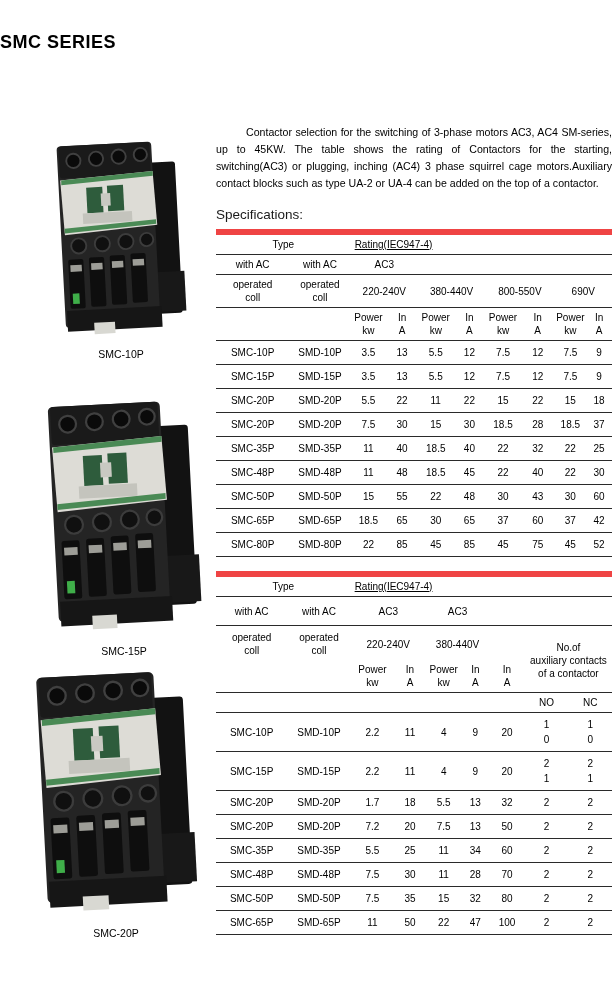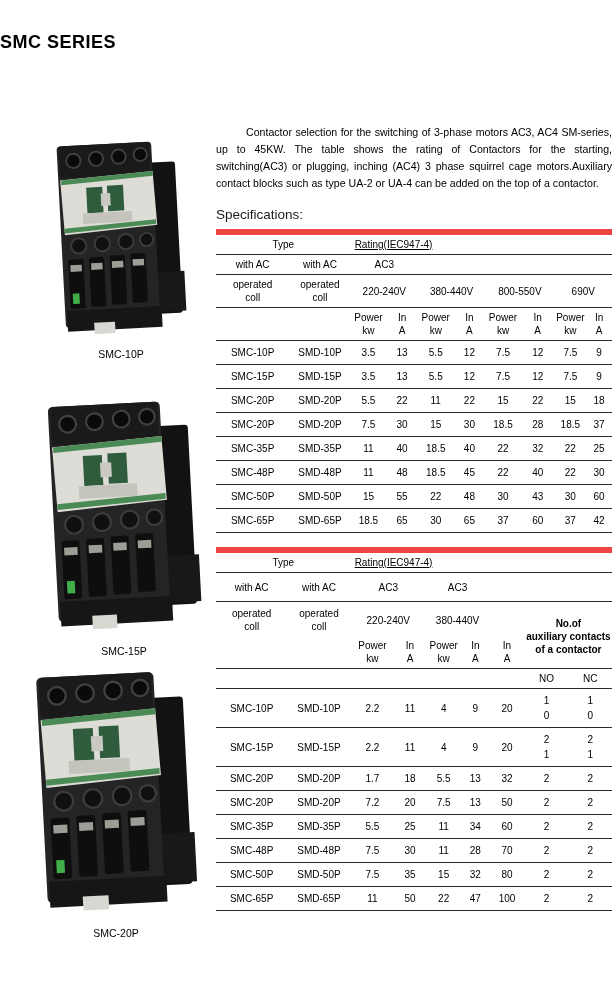--- a/index.html
+++ b/index.html
@@ -39,21 +39,21 @@
     border-top: 6px solid #ef4444;
     font-size: 10px; color: #000;
     table-layout: fixed;
   }
   .t2 { margin-top: 14px; }
   .spec-table td {
     text-align: center; vertical-align: middle;
     padding: 3px 1px; white-space: pre-line; line-height: 13px;
   }
   .hr-b td { border-bottom: 1px solid #2a2a2a; }
-  .spec-table td.hb { border-bottom: 1px solid #2a2a2a; font-weight: bold; }
+  .spec-table td.hb { border-bottom: 1px solid #2a2a2a; }
   .spec-table td.al { text-align: left; padding-left: 4px; text-decoration: underline; }
   .spec-table tbody td { border-bottom: 1px solid #2a2a2a; padding: 4px 1px; line-height: 15px; }
   .t1 thead td { padding: 3px 1px; }
   .t2 .rowB td { padding: 8px 1px 7px; }
   .t2 .rowC td { padding-top: 5px; }
 </style>
 </head>
 <body>
 
 <div class="page">
@@ -341,20 +341,32 @@
             <td>SMD-65P</td>
             <td>18.5</td>
             <td>65</td>
             <td>30</td>
             <td>65</td>
             <td>37</td>
             <td>60</td>
             <td>37</td>
             <td>42</td>
           </tr>
+          <tr>
+            <td>SMC-80P</td>
+            <td>SMD-80P</td>
+            <td>22</td>
+            <td>85</td>
+            <td>45</td>
+            <td>85</td>
+            <td>45</td>
+            <td>75</td>
+            <td>45</td>
+            <td>52</td>
+          </tr>
         </tbody>
     </table>
 
     <table class="spec-table t2">
       <colgroup>
         <col style="width:18%">
           <col style="width:16%">
         <col style="width:11%">
           <col style="width:8%">
         <col style="width:9%">

